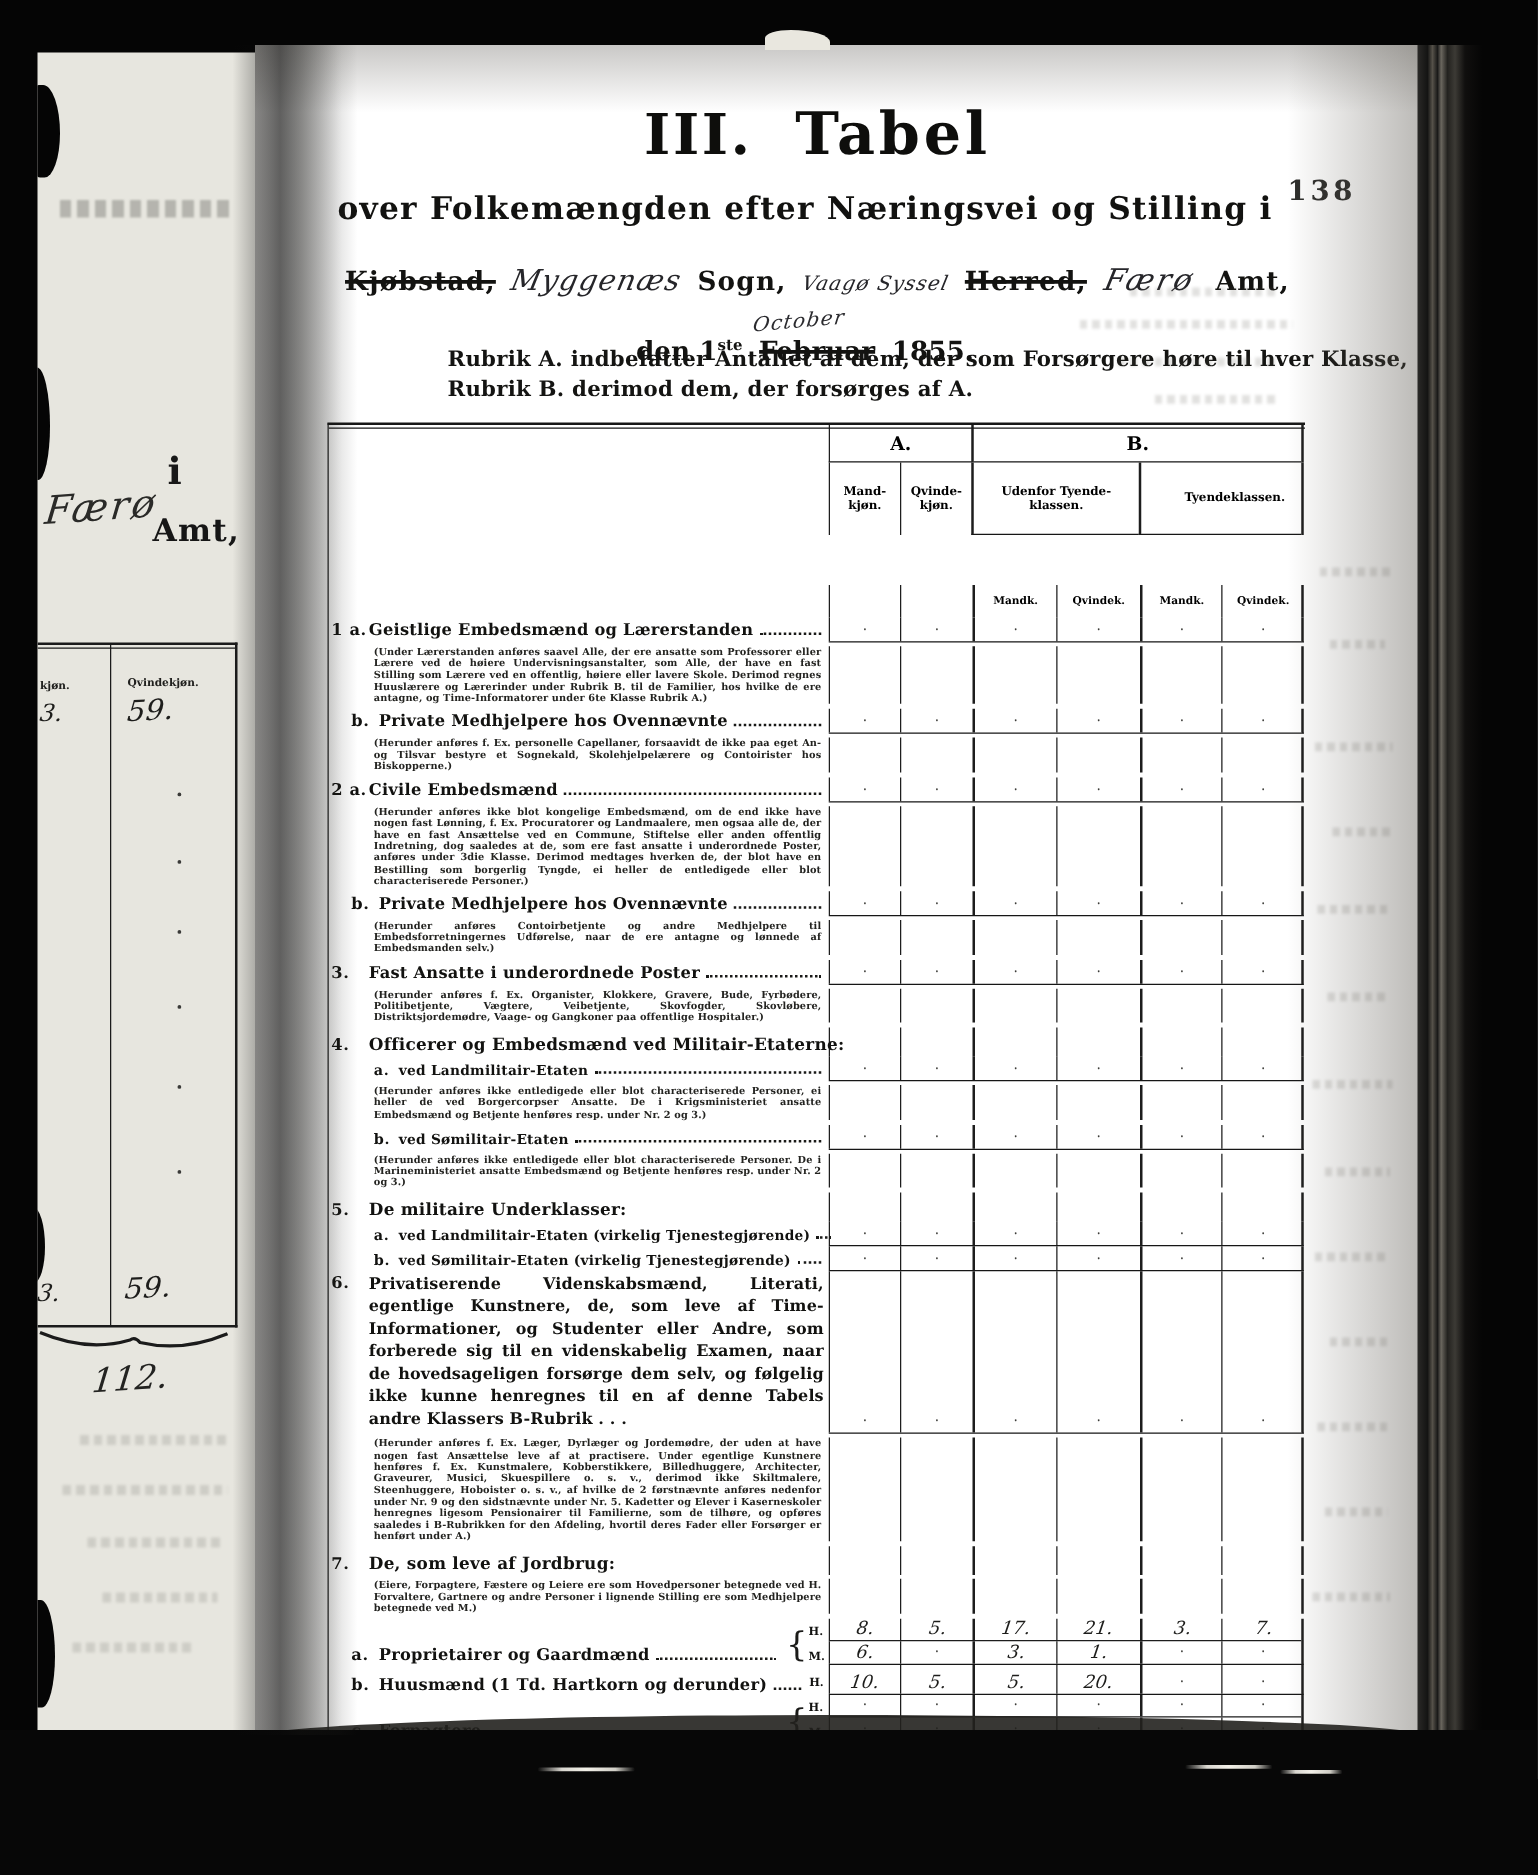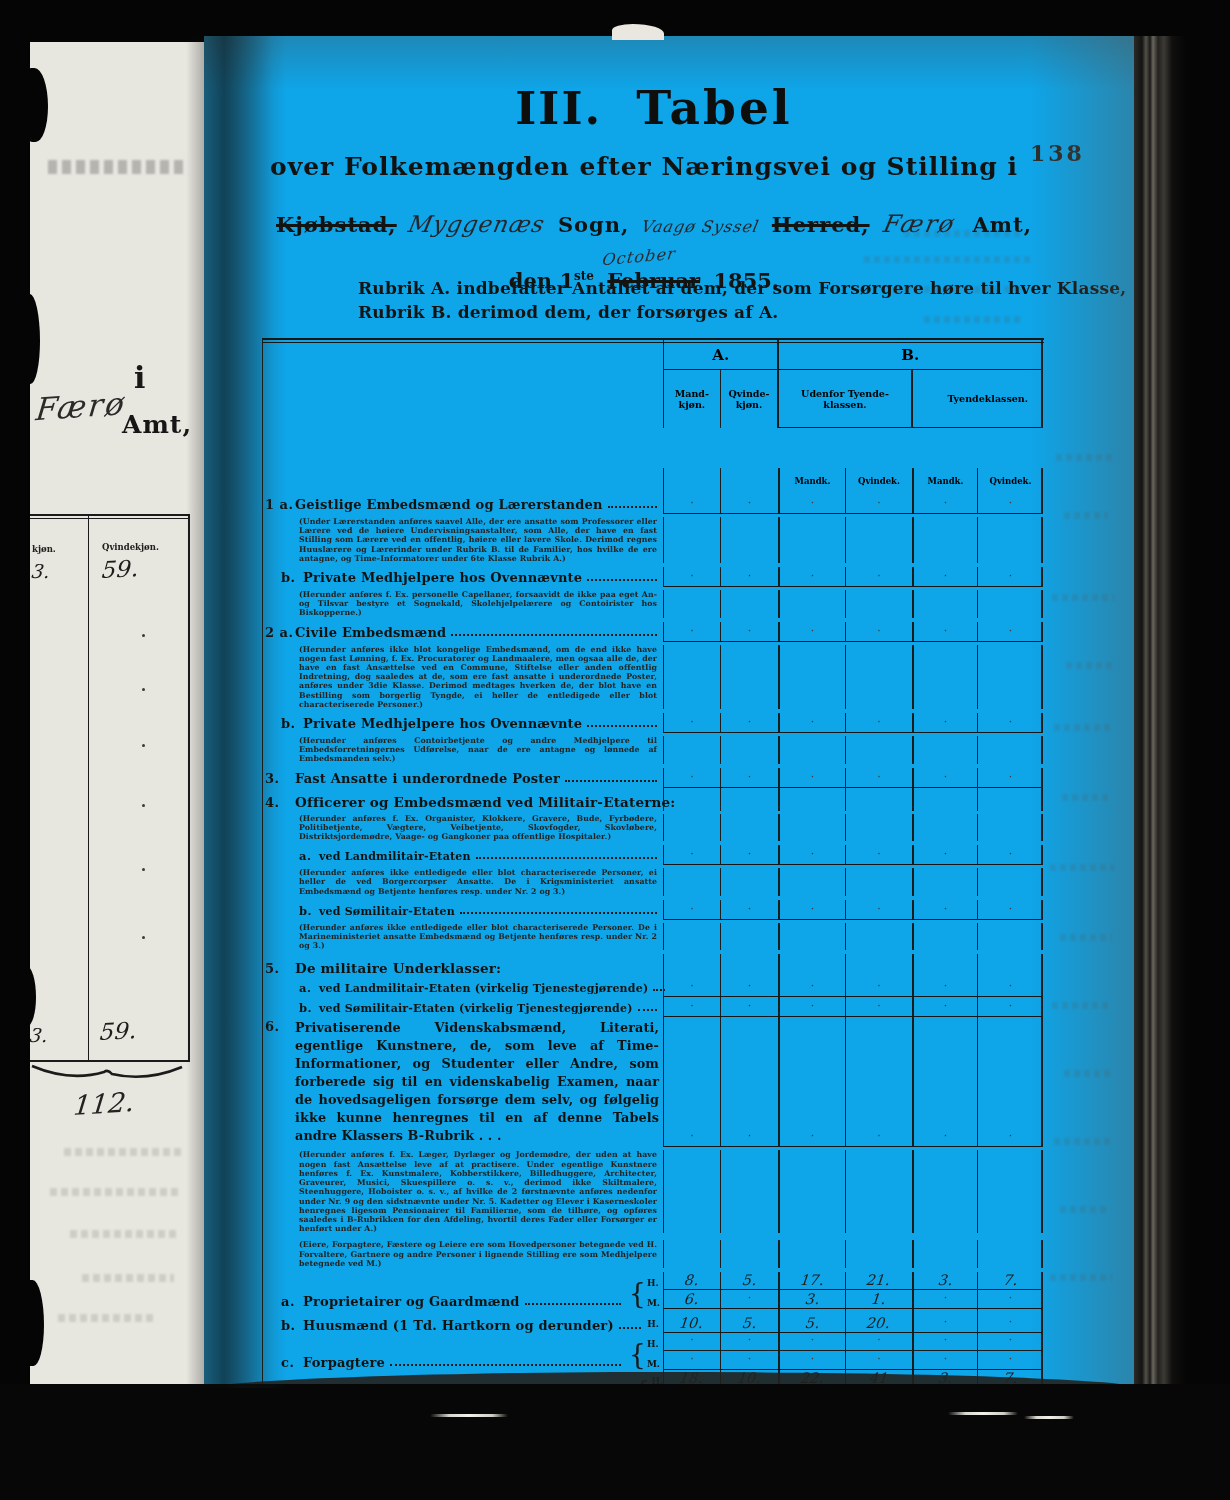--- a/index.html
+++ b/index.html
@@ -29,21 +29,21 @@
   .lp-dot{position:absolute;left:112px;width:3px;height:3px;background:#3a3a38;border-radius:50%;}
   #lp-brace{position:absolute;left:0px;top:1020px;width:156px;height:22px;}
   #lp-total{position:absolute;left:44px;top:1046px;font-size:27px;font-style:italic;color:#232321;transform:skewX(-10deg) rotate(-4deg);}
   .lp-ghost{position:absolute;opacity:.16;filter:blur(1.2px);background:repeating-linear-gradient(90deg,#4e4e48 0 7px,transparent 7px 11px);height:8px;}
 
   
   #gutter{position:absolute;left:186px;top:36px;width:100px;height:1352px;pointer-events:none;
     background:linear-gradient(90deg,rgba(0,0,0,0) 0%,rgba(10,10,10,.55) 38%,rgba(20,20,18,.42) 55%,rgba(40,40,36,.12) 85%,rgba(0,0,0,0) 100%);z-index:5;}
 
   
-  #main-page{position:absolute;left:204px;top:34px;width:936px;height:1354px;background:#0ea5e9;overflow:hidden;}
+  #main-page{position:absolute;left:204px;top:34px;width:936px;height:1354px;background:#ffffff;overflow:hidden;}
   #mp-shadeL{position:absolute;left:0;top:0;width:70px;height:100%;background:linear-gradient(90deg,rgba(55,52,46,.38),rgba(0,0,0,0));}
   #mp-shadeR{position:absolute;right:0;top:0;width:110px;height:100%;background:linear-gradient(90deg,rgba(0,0,0,0),rgba(88,84,76,.42));}
   #mp-shadeT{position:absolute;left:0;top:0;width:100%;height:56px;background:linear-gradient(180deg,rgba(70,66,60,.30),rgba(0,0,0,0));}
 
   #page-number{position:absolute;left:826px;top:106px;font-size:22px;letter-spacing:3px;color:#2c2c2a;font-weight:bold;}
 
   #title-line{position:absolute;left:120px;top:46px;width:660px;text-align:center;color:#0e0e0c;}
   #title-roman{font-size:45px;font-weight:bold;letter-spacing:2px;margin-right:34px;}
   #title-word{font-size:47px;font-weight:bold;letter-spacing:3px;}
   #subtitle{position:absolute;left:60px;top:118px;width:760px;text-align:center;font-size:25px;font-weight:bold;color:#121210;letter-spacing:1px;}
@@ -445,51 +445,51 @@
                 </div>
                 <div class="cell c4">
                   <span class="valdot">·</span>
                 </div>
                 <div class="cell c5">
                   <span class="valdot">·</span>
                 </div>
               </div>
             </div>
           </div>
+          <div class="trow fine">
+            <div class="lbl">
+              <div class="finetext">(Herunder anføres f. Ex. Organister, Klokkere, Gravere, Bude, Fyrbødere, Politibetjente, Vægtere, Veibetjente, Skovfogder, Skovløbere, Distriktsjordemødre, Vaage- og Gangkoner paa offentlige Hospitaler.)</div>
+            </div>
+            <div class="cells">
+              <div class="crow">
+                <div class="cell c0"></div>
+                <div class="cell c1"></div>
+                <div class="cell c2"></div>
+                <div class="cell c3"></div>
+                <div class="cell c4"></div>
+                <div class="cell c5"></div>
+              </div>
+            </div>
+          </div>
           <div class="trow heading">
             <div class="lbl">
               <span class="num">4.</span>
               <span class="ttl">Officerer og Embedsmænd ved Militair-Etaterne:</span>
             </div>
             <div class="cells">
               <div class="crow">
                 <div class="cell c0"></div>
                 <div class="cell c1"></div>
                 <div class="cell c2"></div>
                 <div class="cell c3"></div>
                 <div class="cell c4"></div>
                 <div class="cell c5"></div>
               </div>
             </div>
           </div>
-          <div class="trow fine">
-            <div class="lbl">
-              <div class="finetext">(Herunder anføres f. Ex. Organister, Klokkere, Gravere, Bude, Fyrbødere, Politibetjente, Vægtere, Veibetjente, Skovfogder, Skovløbere, Distriktsjordemødre, Vaage- og Gangkoner paa offentlige Hospitaler.)</div>
-            </div>
-            <div class="cells">
-              <div class="crow">
-                <div class="cell c0"></div>
-                <div class="cell c1"></div>
-                <div class="cell c2"></div>
-                <div class="cell c3"></div>
-                <div class="cell c4"></div>
-                <div class="cell c5"></div>
-              </div>
-            </div>
-          </div>
           <div class="trow entry bb">
             <div class="lbl">
               <span class="num ind2">a.</span>
               <span class="ttl small">ved Landmilitair-Etaten</span>
               <span class="leader"></span>
             </div>
             <div class="cells">
               <div class="crow">
                 <div class="cell c0">
                   <span class="valdot">·</span>
@@ -669,20 +669,36 @@
                 </div>
                 <div class="cell c5">
                   <span class="valdot">·</span>
                 </div>
               </div>
             </div>
           </div>
           <div class="trow fine">
             <div class="lbl">
               <div class="finetext">(Herunder anføres f. Ex. Læger, Dyrlæger og Jordemødre, der uden at have nogen fast Ansættelse leve af at practisere.  Under egentlige Kunstnere henføres f. Ex. Kunstmalere, Kobberstikkere, Billedhuggere, Architecter, Graveurer, Musici, Skuespillere o. s. v., derimod ikke Skiltmalere, Steenhuggere, Hoboister o. s. v., af hvilke de 2 førstnævnte anføres nedenfor under Nr. 9 og den sidstnævnte under Nr. 5.  Kadetter og Elever i Kaserneskoler henregnes ligesom Pensionairer til Familierne, som de tilhøre, og opføres saaledes i B-Rubrikken for den Afdeling, hvortil deres Fader eller Forsørger er henført under A.)</div>
+            </div>
+            <div class="cells">
+              <div class="crow">
+                <div class="cell c0"></div>
+                <div class="cell c1"></div>
+                <div class="cell c2"></div>
+                <div class="cell c3"></div>
+                <div class="cell c4"></div>
+                <div class="cell c5"></div>
+              </div>
+            </div>
+          </div>
+          <div class="trow heading">
+            <div class="lbl">
+              <span class="num">7.</span>
+              <span class="ttl">De, som leve af Jordbrug:</span>
             </div>
             <div class="cells">
               <div class="crow">
                 <div class="cell c0"></div>
                 <div class="cell c1"></div>
                 <div class="cell c2"></div>
                 <div class="cell c3"></div>
                 <div class="cell c4"></div>
                 <div class="cell c5"></div>
               </div>

